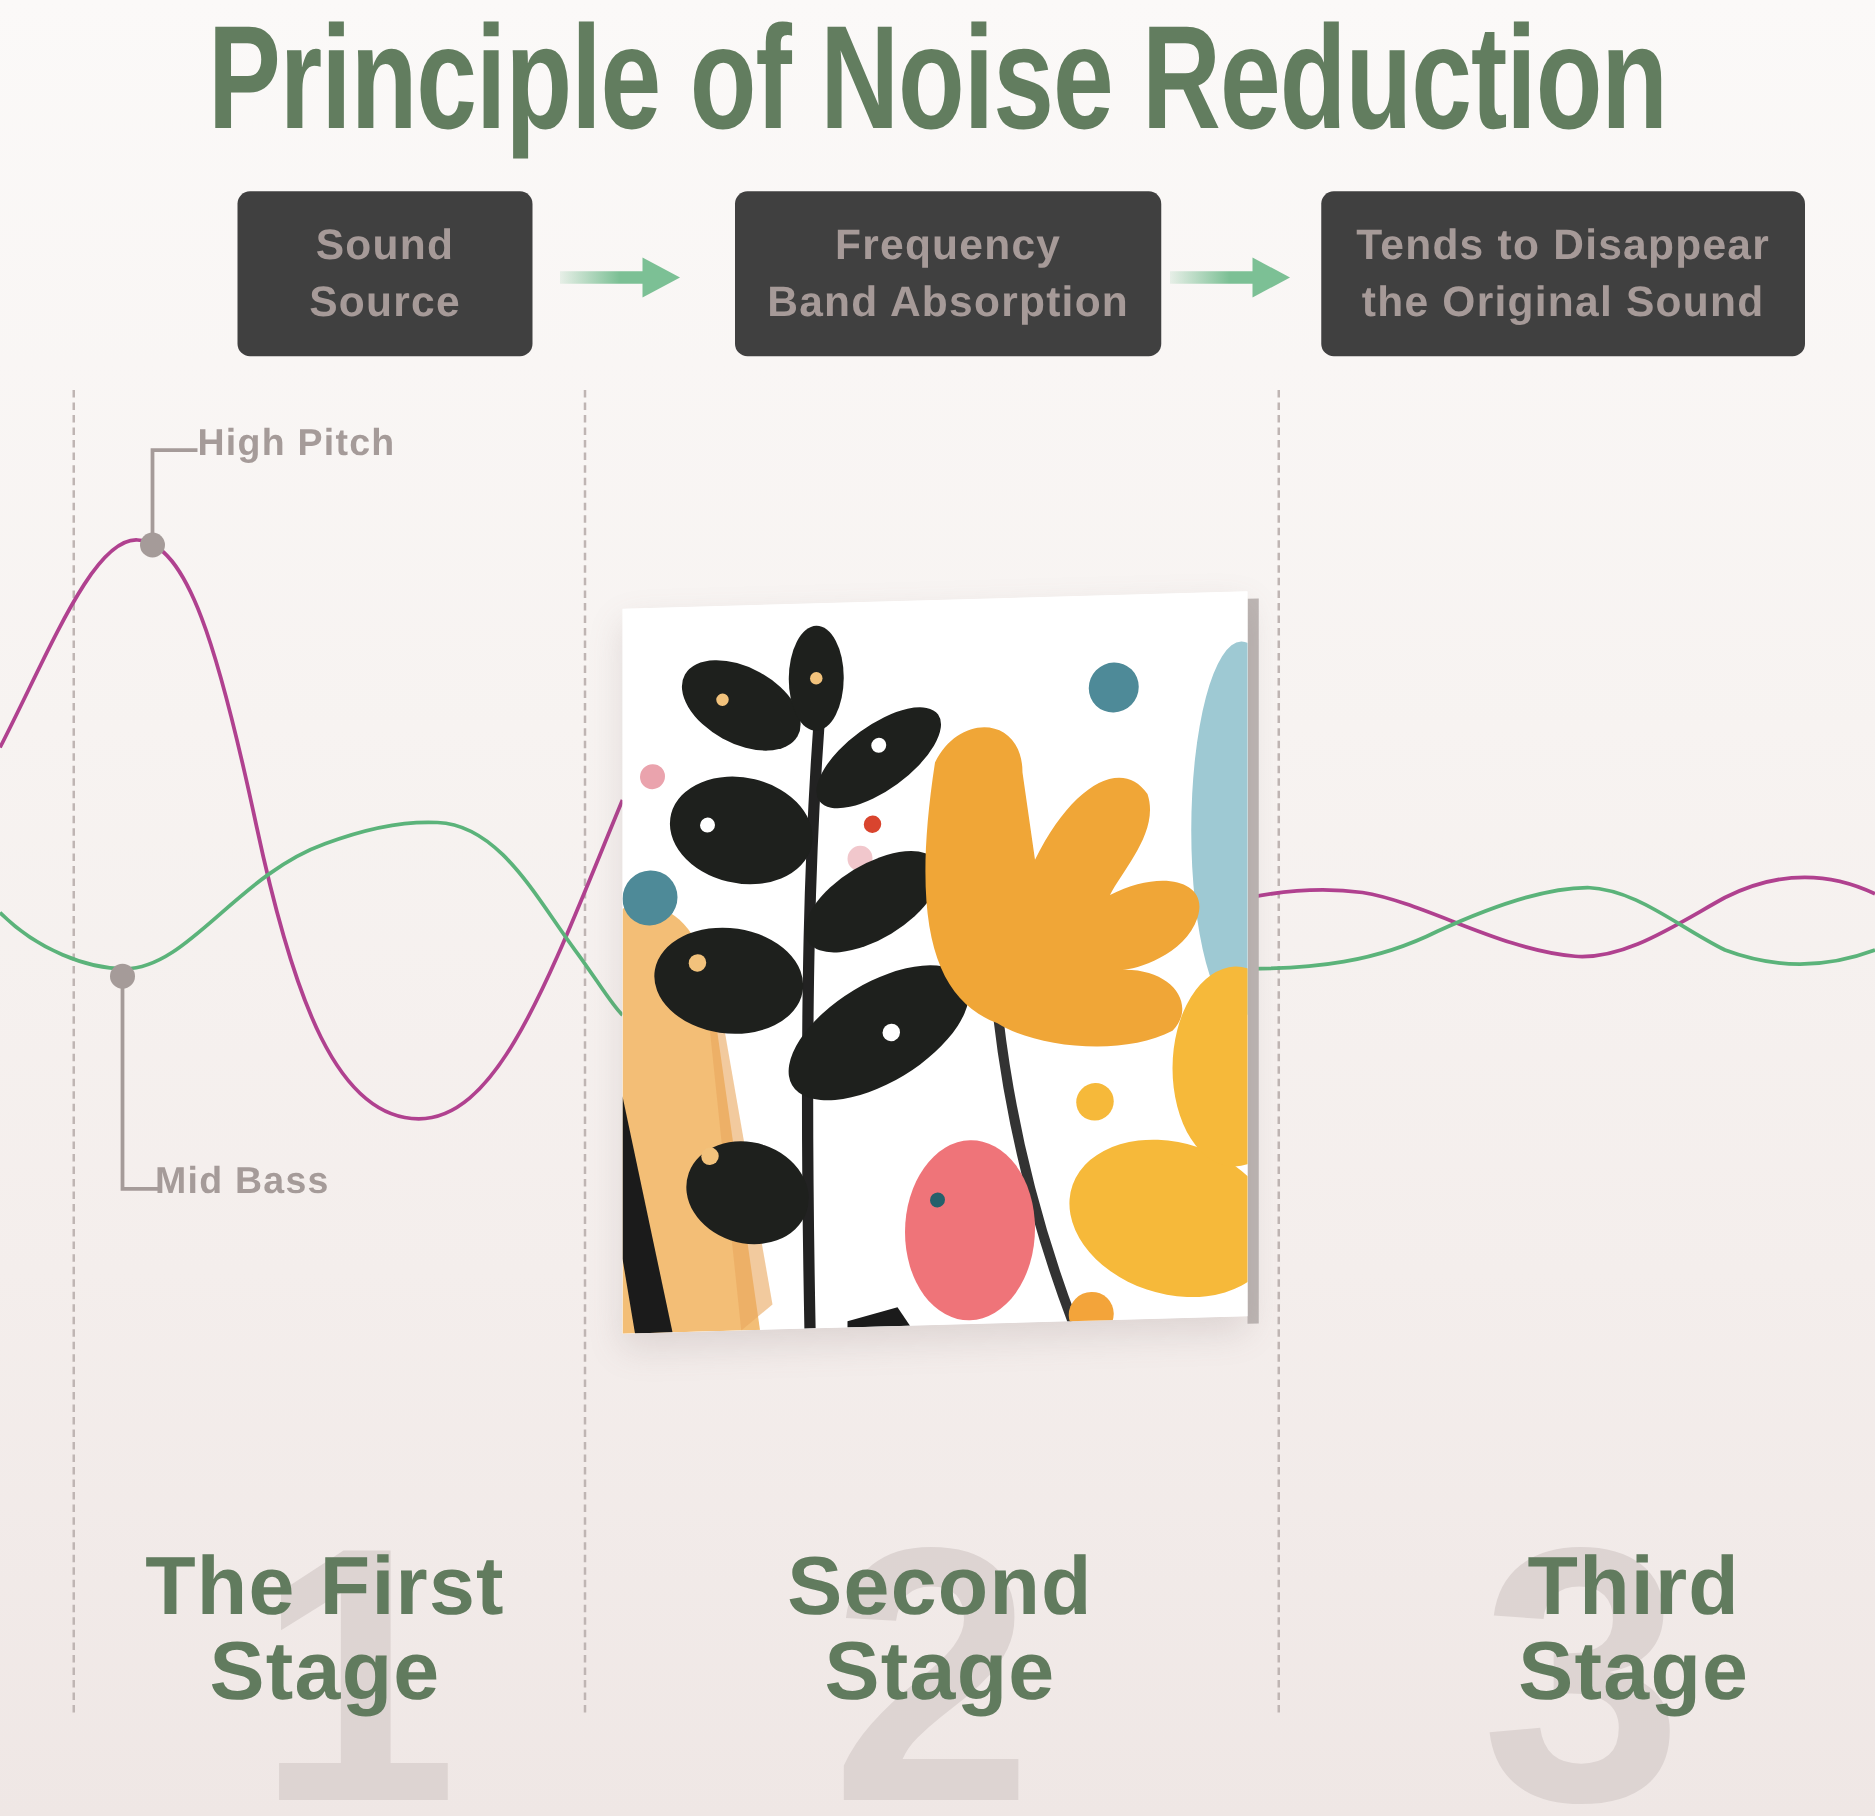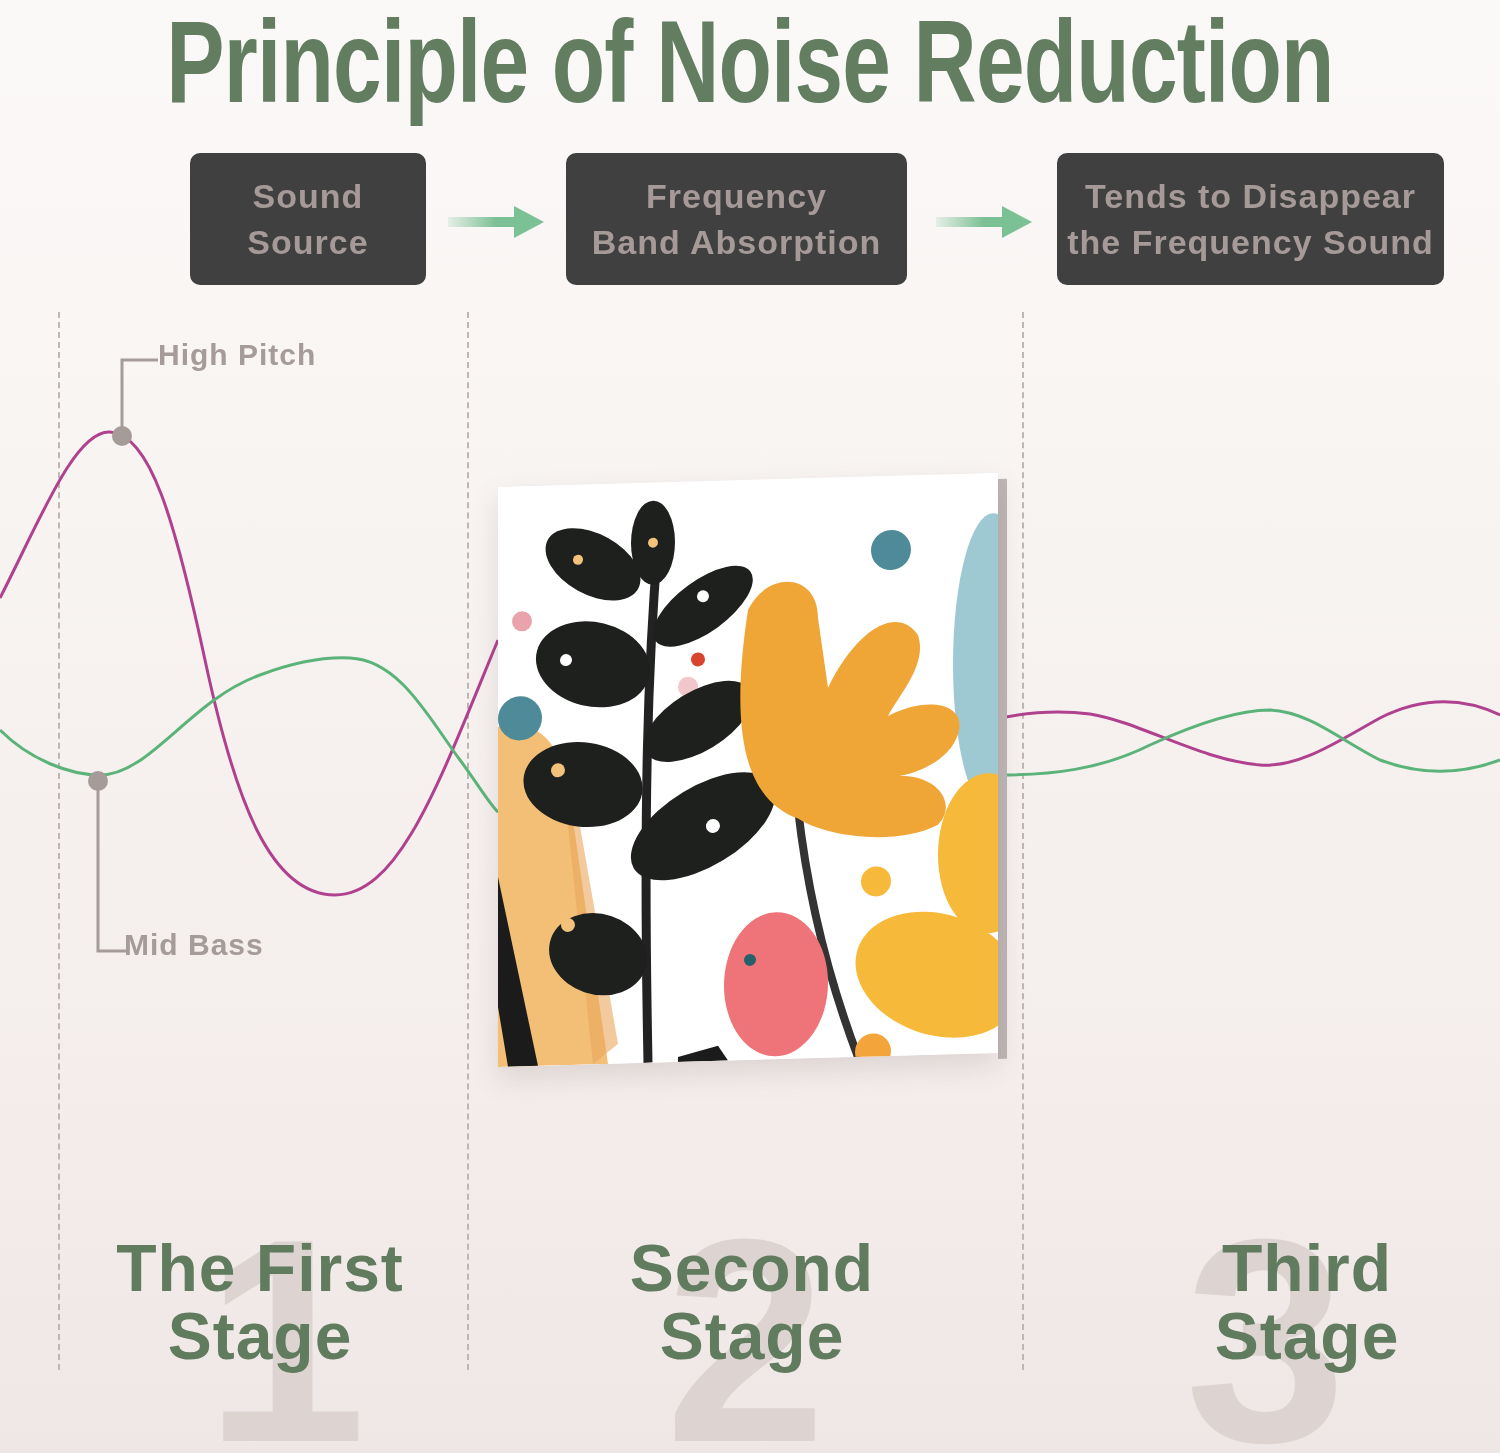--- a/index.html
+++ b/index.html
@@ -57,37 +57,37 @@
 <svg class="arrow" style="left:446px;" viewBox="0 0 100 36">
   <defs>
       <linearGradient id="ag1" x1="0" x2="1">
         <stop offset="0" stop-color="#7cc095" stop-opacity="0.15"></stop>
         <stop offset="0.7" stop-color="#7cc095"></stop>
       </linearGradient>
     </defs>
   <rect x="2" y="13" width="68" height="10" fill="url(#ag1)"></rect>
   <polygon points="68,2 98,18 68,34" fill="#7cc095"></polygon>
 </svg>
-<div class="step-box" style="left:566px;width:341px;">
+<div class="step-box" style="left:588px;width:341px;">
   <span>Frequency
 Band Absorption</span>
 </div>
 <svg class="arrow" style="left:934px;" viewBox="0 0 100 36">
   <defs>
       <linearGradient id="ag2" x1="0" x2="1">
         <stop offset="0" stop-color="#7cc095" stop-opacity="0.15"></stop>
         <stop offset="0.7" stop-color="#7cc095"></stop>
       </linearGradient>
     </defs>
   <rect x="2" y="13" width="68" height="10" fill="url(#ag2)"></rect>
   <polygon points="68,2 98,18 68,34" fill="#7cc095"></polygon>
 </svg>
 <div class="step-box" style="left:1057px;width:387px;">
   <span>Tends to Disappear
-the Frequency Sound</span>
+the Original Sound</span>
 </div>
 
 <div class="divider" style="left:58px;"></div>
 <div class="divider" style="left:467px;"></div>
 <div class="divider" style="left:1022px;"></div>
 
 <div class="bignum" style="left:205px;">1</div>
 <div class="bignum" style="left:665px;">2</div>
 <div class="bignum" style="left:1185px;">3</div>
 

